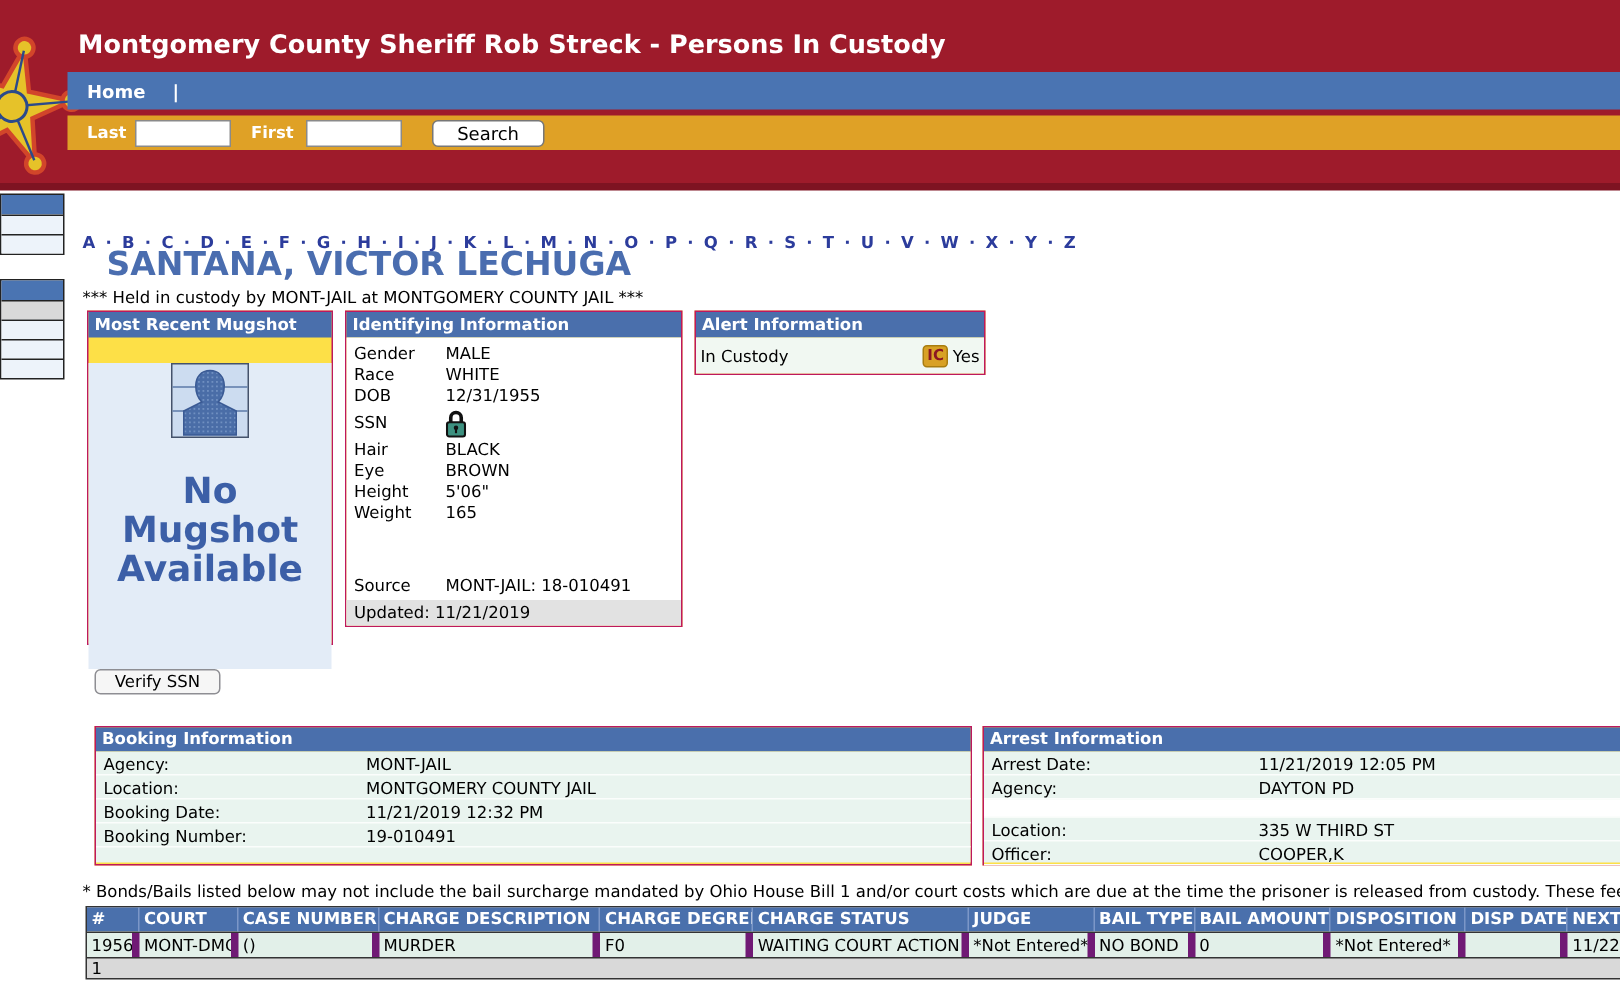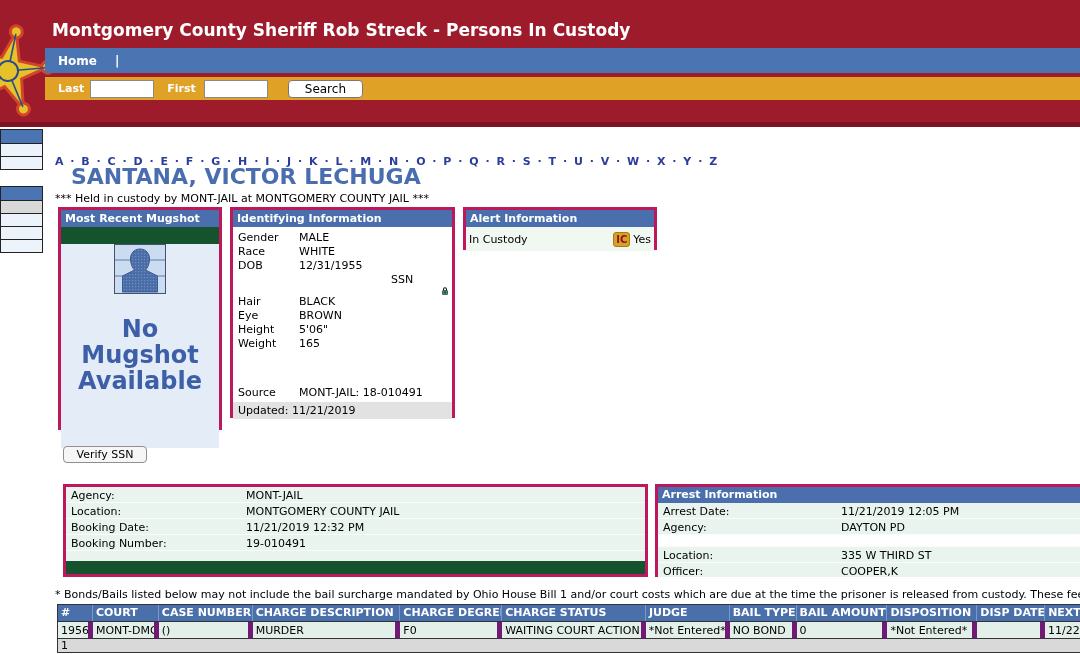--- a/index.html
+++ b/index.html
@@ -31,35 +31,35 @@
 
   
   .page-heading { position:absolute; left:55px; top:127px; font-size:23px; font-weight:bold; color:#4a6daf; }
   .alphabet { position:absolute; left:55px; top:155px; font-size:11px; font-weight:bold; color:#2c3c9c; }
   .alphabet .ltr { cursor:pointer; }
   .alphabet .dot { margin:0 3px; }
   .person-name { position:absolute; left:71px; top:164px; font-size:22px; font-weight:bold; color:#4a6daf; }
   .custody-note { position:absolute; left:55px; top:192px; font-size:11px; color:#000; }
 
   
-  .ibox { position:absolute; border:3px solid #be185d; background:#14532d; }
+  .ibox { position:absolute; border:1px solid #be185d; background:#fde047; }
   .ibox-hd { height:17px; background:#4a6fac; color:#fff; font-size:11px; font-weight:bold; padding:2px 0 0 4px; }
 
   
   #mugshot-box { left:58px; top:207px; width:164px; height:223px; }
   #mugshot-box .body { height:204px; background:#e3ecf7; text-align:center; }
   .sil-wrap { margin-top:17px; }
   .nomug { margin-top:18px; font-size:24px; font-weight:bold; color:#3c5fa7; line-height:26px; }
 
   
   #ident-box { left:230px; top:207px; width:225px; height:211px; }
   #ident-box .body { position:relative; height:192px; background:#fff; padding-top:4px; }
   .id-row { display:flex; font-size:11px; line-height:14px; padding-left:5px; }
   .id-row .lbl { width:61px; }
-  .id-row.icon-row { height:22px; align-items:flex-end;flex-direction:column; }
+  .id-row.icon-row { height:22px; align-items:center; }
   .src-row { position:absolute; left:0; bottom:20px; display:flex; font-size:11px; padding-left:5px; width:100%; }
   .src-row .lbl { width:61px; }
   .updated-row { position:absolute; left:0; bottom:0; width:100%; height:17px; background:#e2e2e2; font-size:11px; padding:2px 0 0 5px; }
 
   
   #alert-box { left:463px; top:207px; width:194px; height:43px; }
   #alert-box .body { height:24px; background:#f1f8f2; display:flex; align-items:center; padding:0 3px; font-size:11px; }
   #alert-box .lbl { flex:1; }
   .ic-badge { width:17px; height:15px; background:#d8a125; border:1px solid #a87d10; border-radius:3px; color:#8c1522; font-size:10px; font-weight:bold; text-align:center; line-height:13px; margin-right:3px; }
 
@@ -229,20 +229,21 @@
     <div class="body">
       <span class="lbl">In Custody</span>
       <span class="ic-badge">IC</span>
       <span>Yes</span>
     </div>
   </div>
 
   <button class="verify-btn">Verify SSN</button>
 
   <div class="ibox" id="booking-box">
+    <div class="ba-hd">Booking Information</div>
     <div class="body" id="booking-rows">
         <div class="ba-row">
           <span class="lbl">Agency:</span>
           <span>MONT-JAIL</span>
         </div>
         <div class="ba-row">
           <span class="lbl">Location:</span>
           <span>MONTGOMERY COUNTY JAIL</span>
         </div>
         <div class="ba-row">

